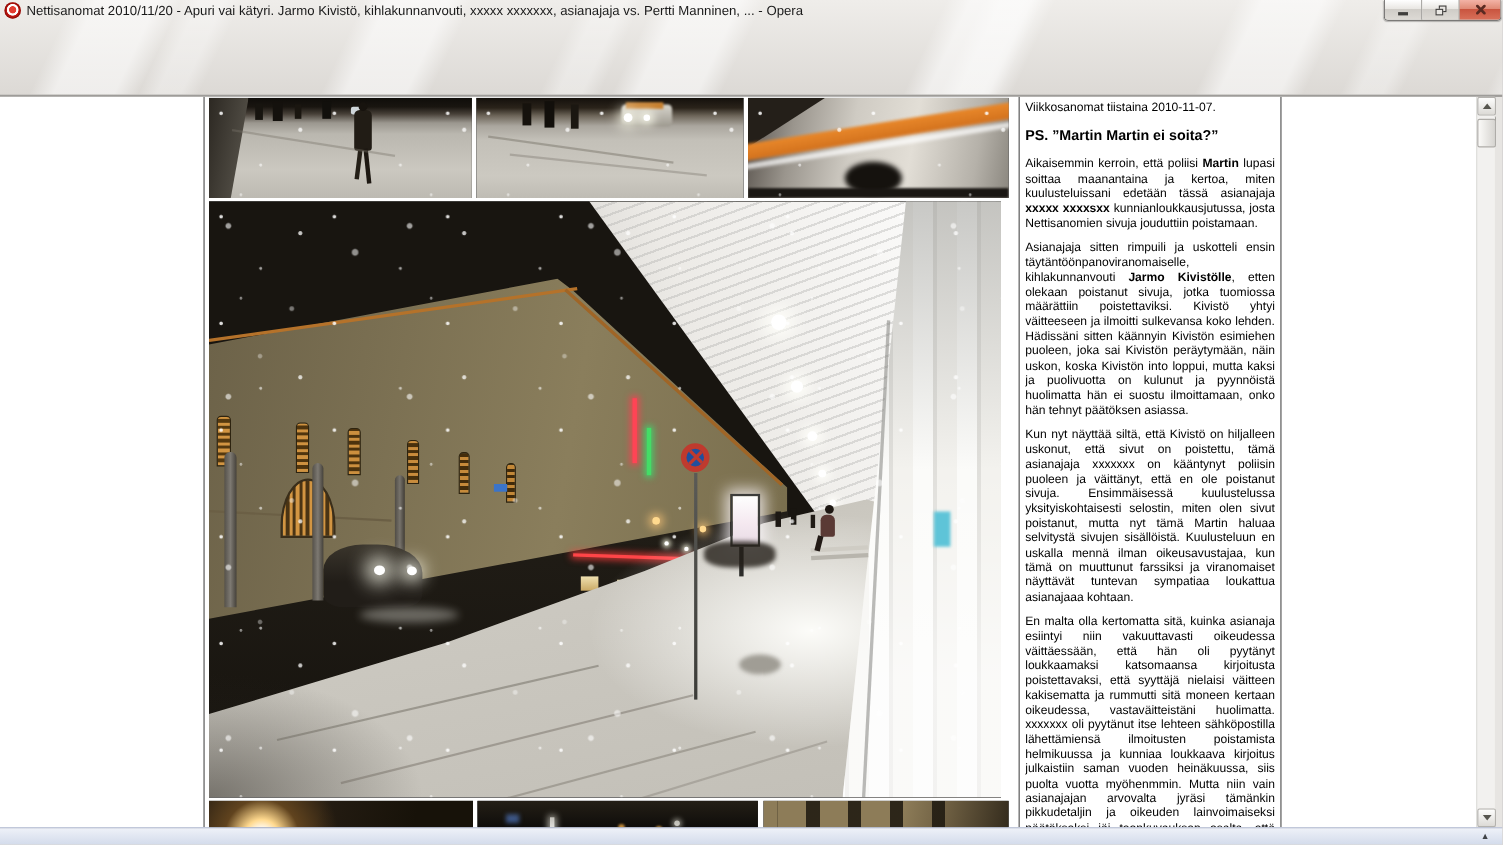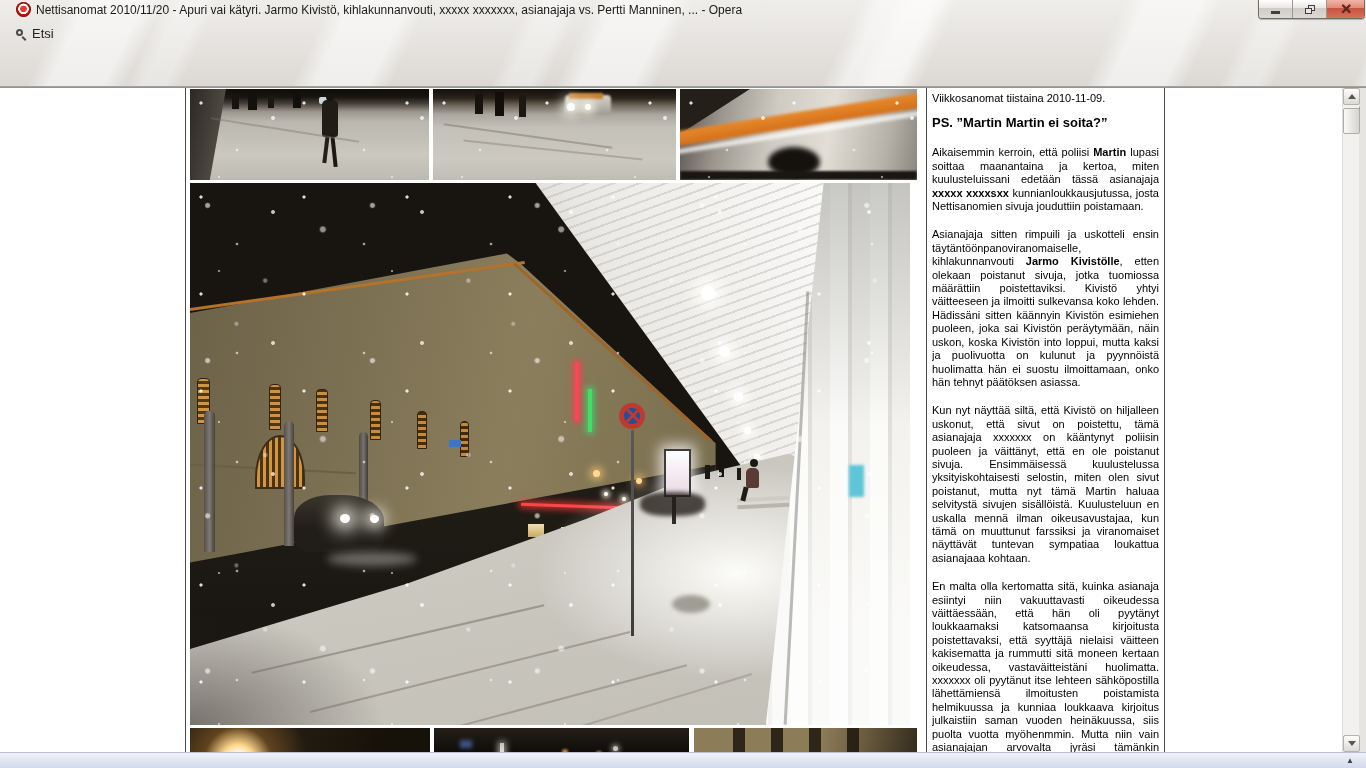--- a/index.html
+++ b/index.html
@@ -10,21 +10,21 @@
   
   #chrome{position:absolute;left:0;top:0;width:1366px;height:86px;
           background:linear-gradient(#efedea,#dcd9d5);}
   #chrome .streaks{position:absolute;inset:0;pointer-events:none;
     background:
       repeating-linear-gradient(115deg,rgba(255,255,255,0) 0 60px,rgba(255,255,255,.55) 80px 130px,rgba(255,255,255,0) 150px 240px),
       repeating-linear-gradient(115deg,rgba(255,255,255,0) 0 150px,rgba(255,255,255,.35) 165px 185px,rgba(255,255,255,0) 200px 330px);}
   #chrome-border{position:absolute;left:0;top:86px;width:1366px;height:2px;
                  background:linear-gradient(#a9a7a4,#8e8c89);}
 
-  .titlebar{position:absolute;left:12px;top:0;width:1209px;height:18px;}
+  .titlebar{position:absolute;left:0;top:0;width:1209px;height:18px;}
   .opera-logo{position:absolute;left:4px;top:2px;width:15px;height:15px;border-radius:50%;
     background:radial-gradient(circle at 50% 46%,#e23c30 0 3px,#ffffff 3.6px 5px,#b9150f 5.6px 100%);
     box-shadow:0 0 0 1px rgba(120,10,5,.6) inset;}
   .title-text{position:absolute;left:24px;top:3px;font-size:12px;color:#1a1a1a;white-space:nowrap;}
 
   .winbtns{position:absolute;left:1258px;top:0;height:19px;display:flex;
            border:1px solid #6e6d6b;border-top:none;border-radius:0 0 4px 4px;overflow:hidden;
            box-shadow:0 1px 1px rgba(0,0,0,.25);}
   .winbtn{width:34px;height:18px;display:flex;align-items:center;justify-content:center;
           background:linear-gradient(#ffffff,#e8e6e2 45%,#cfccc7 46%,#dddad5);
@@ -85,21 +85,21 @@
       radial-gradient(circle at 47px 61px,rgba(255,255,255,.6) 1px,transparent 1.7px),
       radial-gradient(circle at 83px 29px,rgba(255,255,255,.75) 1.5px,transparent 2.3px),
       radial-gradient(circle at 29px 88px,rgba(255,255,255,.5) 1px,transparent 1.6px);
     background-size:103px 97px,127px 109px,149px 131px,173px 151px;}
 
   
   #textcol{position:absolute;left:932px;top:4px;width:227px;height:660px;overflow:hidden;
            font-size:11px;line-height:13.4px;color:#000;text-align:justify;}
   #textcol .dateline{margin:0 0 10px 0;}
   #textcol h2{margin:0 0 12px 0;font-size:13px;line-height:16px;text-align:left;}
-  #textcol p{margin:15px 0 9px 0;}
+  #textcol p{margin:0 0 9px 0;}
   .b{font-weight:bold;}
 
   
   #scrollbar{position:absolute;left:1342px;top:88px;width:17px;height:664px;background:#f2f1ef;
              border-left:1px solid #dddcd9;}
   .sb-btn{position:absolute;left:0;width:17px;height:17px;background:linear-gradient(#fdfdfc,#dcdad6);
           border:1px solid #b4b2ae;border-radius:2px;display:flex;align-items:center;justify-content:center;cursor:pointer;}
   .sb-up{top:0;} .sb-down{bottom:0;}
   .tri-up{width:0;height:0;border-left:4px solid transparent;border-right:4px solid transparent;border-bottom:5px solid #57564f;}
   .tri-down{width:0;height:0;border-left:4px solid transparent;border-right:4px solid transparent;border-top:5px solid #57564f;}
@@ -134,29 +134,20 @@
             <i></i>
           </span>
         </div>
       <div class="winbtn close">
         <svg width="14" height="14" viewBox="0 0 14 14">
             <path d="M4 3.5 L10.5 10 M10.5 3.5 L4 10" stroke="#5a2a22" stroke-width="2.4" stroke-linecap="round"></path>
           </svg>
       </div>
     </div>
 
-    <div class="findrow">
-      <div class="find-chip">
-        <span class="mag">
-            <span class="lens"></span>
-            <span class="stick"></span>
-          </span>
-        <span class="find-label">Etsi</span>
-      </div>
-    </div>
 
     <div class="navbar">
       <div class="navbtn" style="left:8px">
         <svg width="20" height="20" viewBox="0 0 20 20">
           <path d="M11.5 4 L5.5 10 L11.5 16" fill="none" stroke="#3c3c3a" stroke-width="3" stroke-linecap="round" stroke-linejoin="round"></path>
           <path d="M6.5 10 H17" stroke="#3c3c3a" stroke-width="3" stroke-linecap="round"></path>
         </svg>
       </div>
       <div class="navbtn" style="left:34px">
         <svg width="20" height="20" viewBox="0 0 20 20">
@@ -359,21 +350,21 @@
       <div class="layer" style="left:70%;top:30%;width:5px;height:5px;border-radius:50%;background:#d8d8d2;box-shadow:0 0 5px 2px rgba(230,230,220,.6)"></div>
       <div class="layer" style="inset:0;background:linear-gradient(rgba(60,50,35,.5),transparent 45%)"></div>
     </div>
     <div class="photo" style="left:694px;top:640px;width:223px;height:60px">
       <div class="layer" style="inset:0;background:linear-gradient(100deg,#8d7c58 0 55%,#6e5f42 72%,#2e2619 100%)"></div>
       <div class="layer" style="left:6%;top:0;width:70%;height:55%;background:repeating-linear-gradient(90deg,transparent 0 26px,rgba(28,23,14,.85) 26px 38px)"></div>
 
     </div>
 
     <div id="textcol">
-      <div class="dateline">Viikkosanomat tiistaina 2010-11-09.</div>
+      <div class="dateline">Viikkosanomat tiistaina 2010-11-07.</div>
       <h2>PS. ”Martin Martin ei soita?”</h2>
       <p><span>Aikaisemmin kerroin, että poliisi </span><span class="b">Martin</span><span> lupasi soittaa maanantaina ja kertoa, miten kuulusteluissani edetään tässä asianajaja </span><span class="b">xxxxx xxxxsxx</span><span> kunnianloukkausjutussa, josta Nettisanomien sivuja jouduttiin poistamaan.</span></p>
       <p><span>Asianajaja sitten rimpuili ja uskotteli ensin täytäntöönpanoviranomaiselle, kihlakunnanvouti </span><span class="b">Jarmo Kivistölle</span><span>, etten olekaan poistanut sivuja, jotka tuomiossa määrättiin poistettaviksi. Kivistö yhtyi väitteeseen ja ilmoitti sulkevansa koko lehden. Hädissäni sitten käännyin Kivistön esimiehen puoleen, joka sai Kivistön peräytymään, näin uskon, koska Kivistön into loppui, mutta kaksi ja puolivuotta on kulunut ja pyynnöistä huolimatta hän ei suostu ilmoittamaan, onko hän tehnyt päätöksen asiassa.</span></p>
       <p><span>Kun nyt näyttää siltä, että Kivistö on hiljalleen uskonut, että sivut on poistettu, tämä asianajaja xxxxxxx on kääntynyt poliisin puoleen ja väittänyt, että en ole poistanut sivuja. Ensimmäisessä kuulustelussa yksityiskohtaisesti selostin, miten olen sivut poistanut, mutta nyt tämä Martin haluaa selvitystä sivujen sisällöistä. Kuulusteluun en uskalla mennä ilman oikeusavustajaa, kun tämä on muuttunut farssiksi ja viranomaiset näyttävät tuntevan sympatiaa loukattua asianajaaa kohtaan.</span></p>
       <p><span>En malta olla kertomatta sitä, kuinka asianaja esiintyi niin vakuuttavasti oikeudessa väittäessään, että hän oli pyytänyt loukkaamaksi katsomaansa kirjoitusta poistettavaksi, että syyttäjä nielaisi väitteen kakisematta ja rummutti sitä moneen kertaan oikeudessa, vastaväitteistäni huolimatta. xxxxxxx oli pyytänut itse lehteen sähköpostilla lähettämiensä ilmoitusten poistamista helmikuussa ja kunniaa loukkaava kirjoitus julkaistiin saman vuoden heinäkuussa, siis puolta vuotta myöhenmmin. Mutta niin vain asianajajan arvovalta jyräsi tämänkin pikkudetaljin ja oikeuden lainvoimaiseksi päätökseksi jäi teonkuvauksen osalta, että ”xxxxxxx oli pyytänyt kirjoituksen poistamista”</span></p>
     </div>
   </div>
 
   <div id="scrollbar">
     <div class="sb-btn sb-up">

